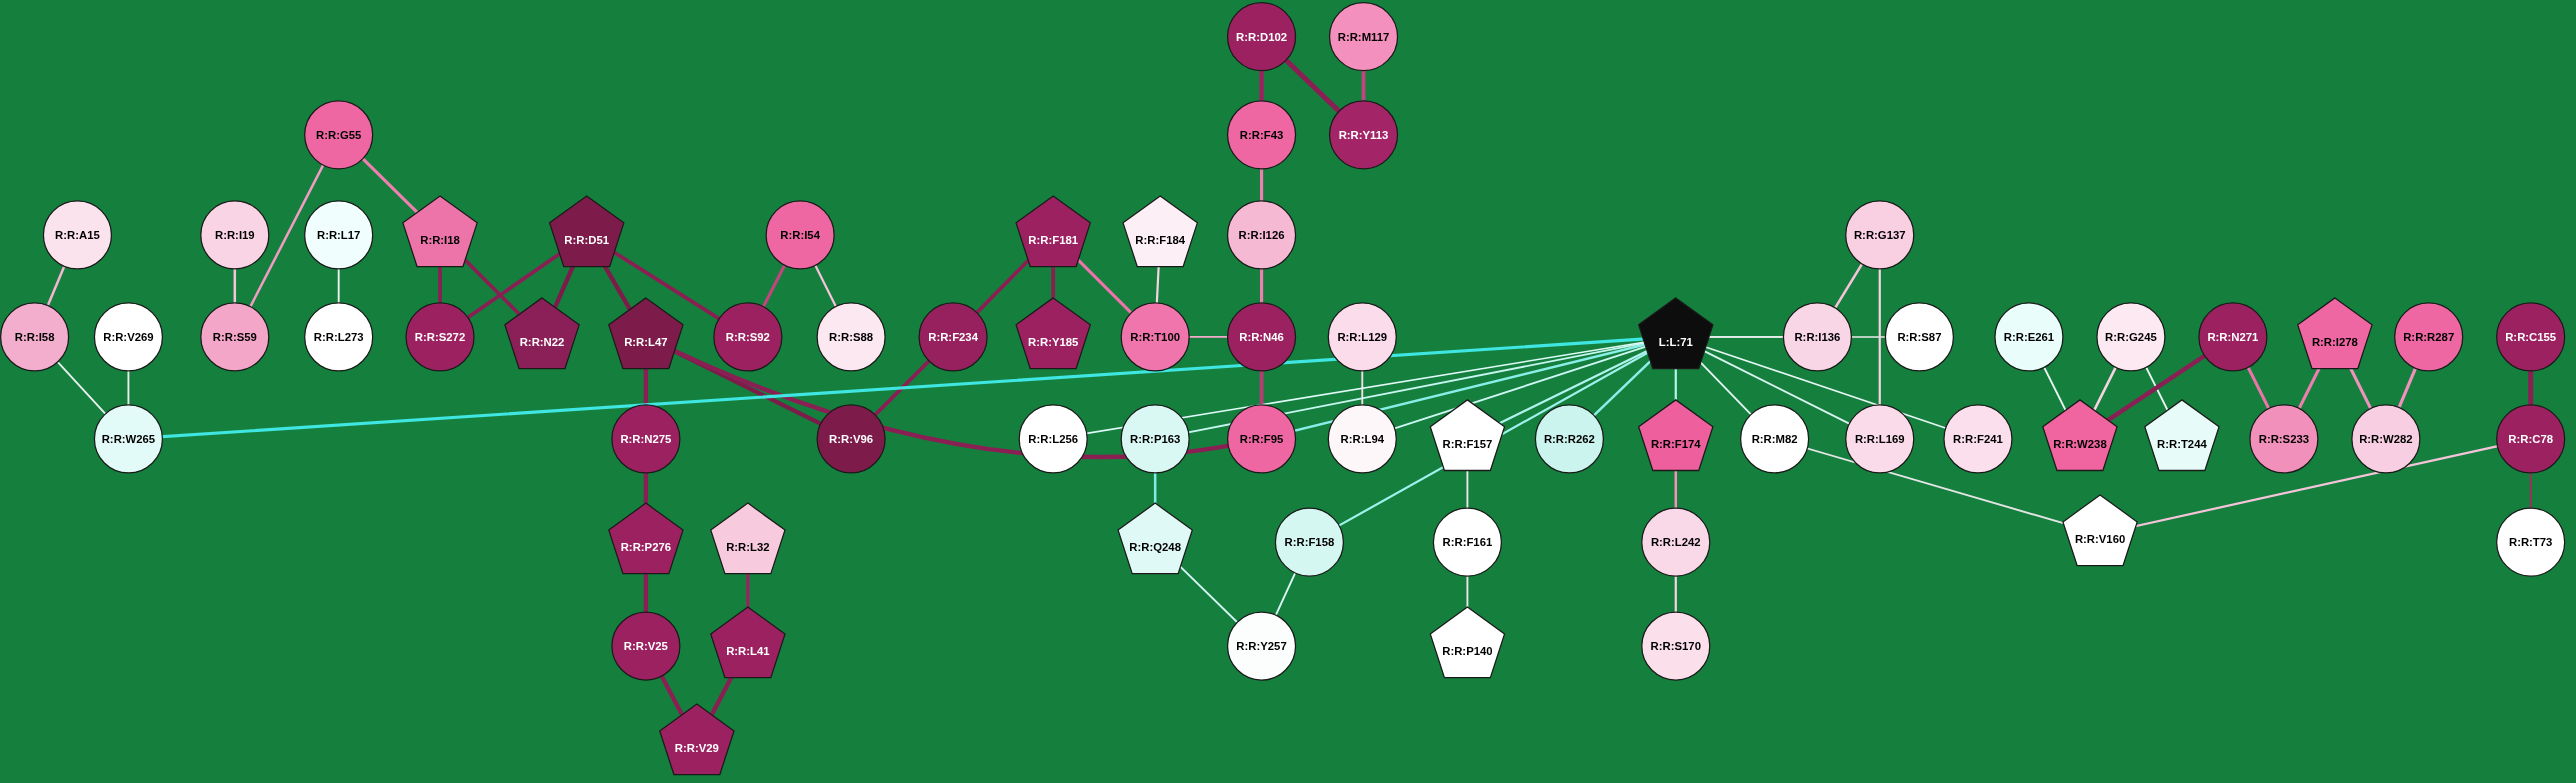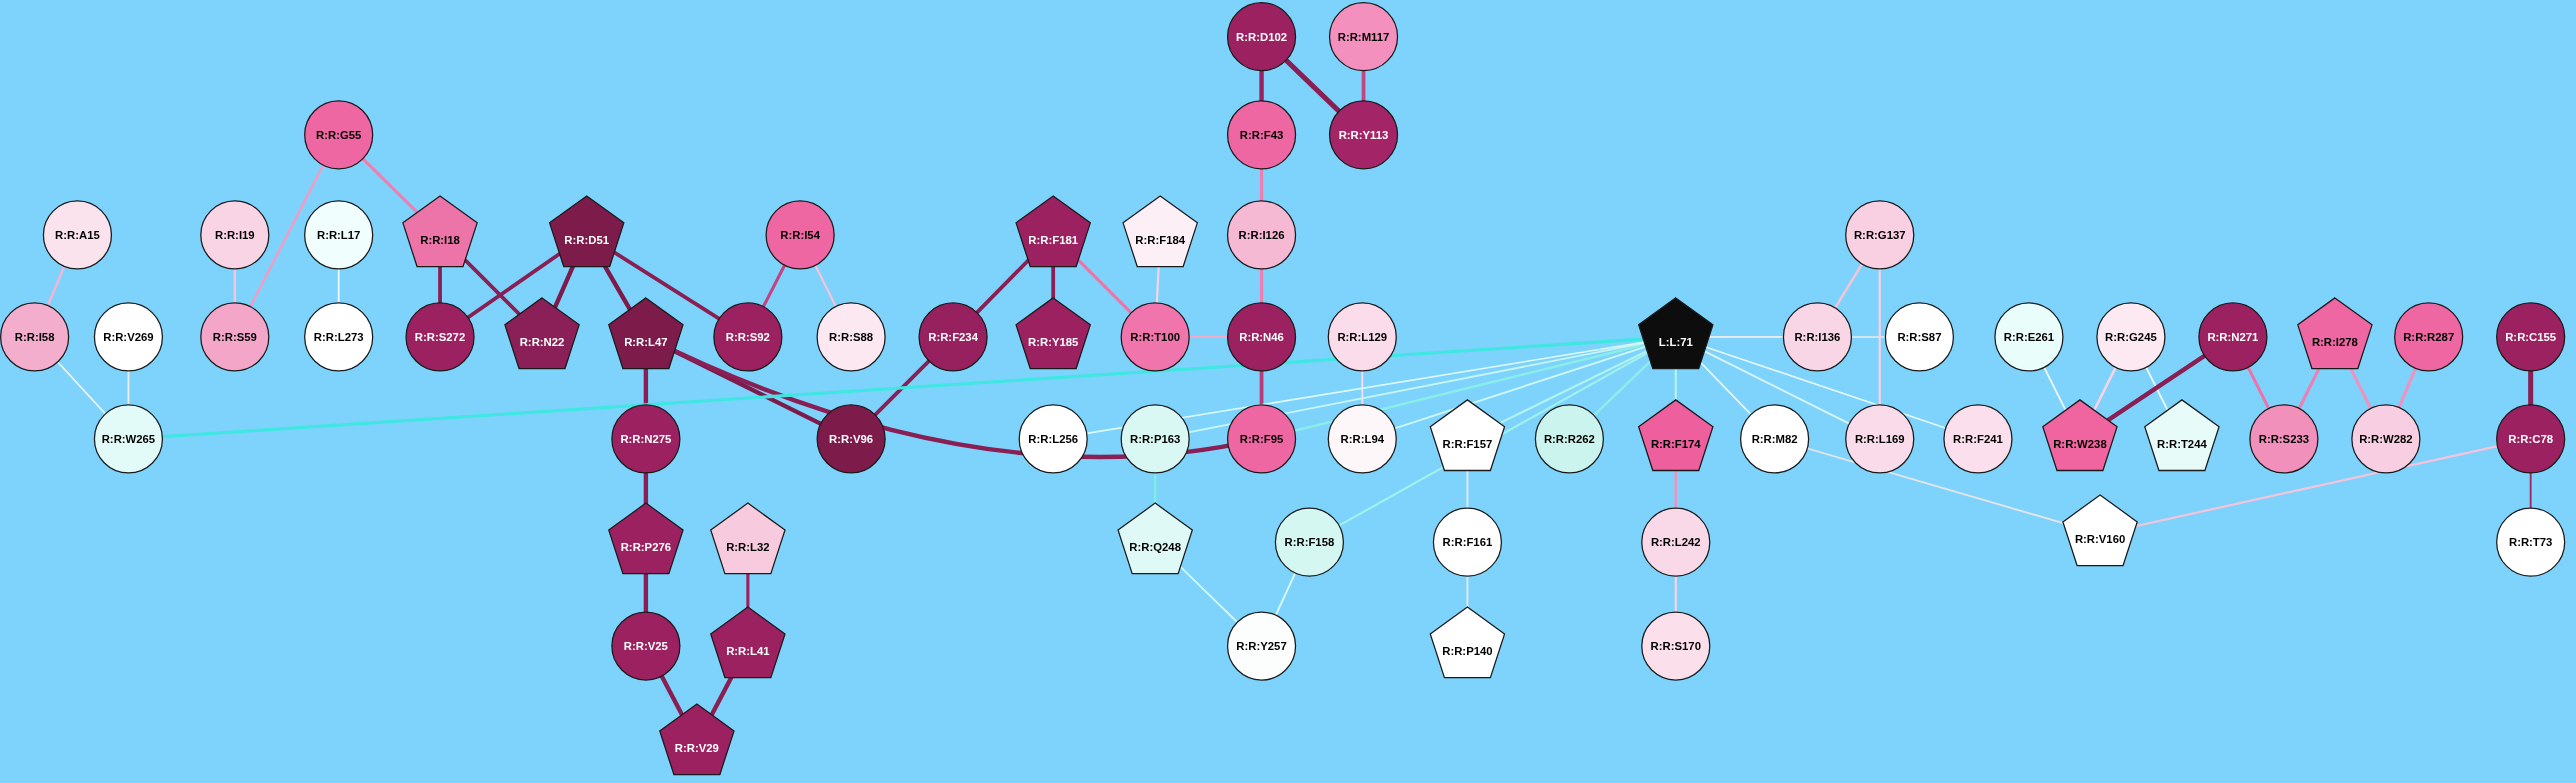--- a/index.html
+++ b/index.html
@@ -4,21 +4,21 @@
 <style>
   html, body {
     margin: 0;
     padding: 0;
     background: #ffffff;
     font-family: "Liberation Sans", sans-serif;
   }
   #viewport {
     width: 2576px;
     height: 784px;
-    background: #7dd3fc;
+    background: #15803d;
     overflow: hidden;
     position: relative;
   }
   svg { display: block; }
   .node-label {
     font-family: "Liberation Sans", sans-serif;
     font-size: 18px;
     font-weight: bold;
     pointer-events: none;
   }

